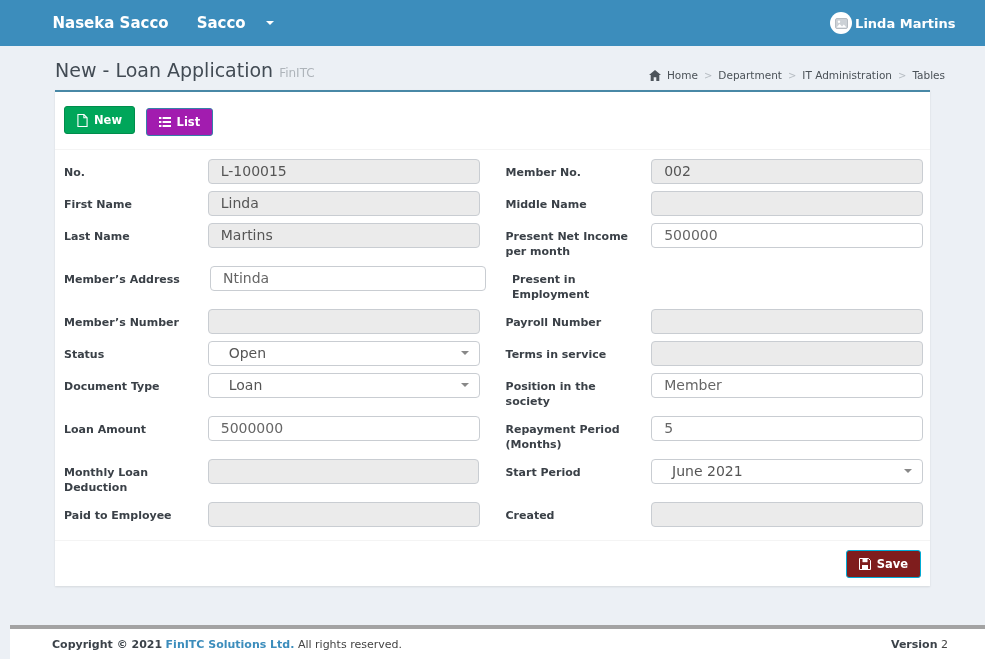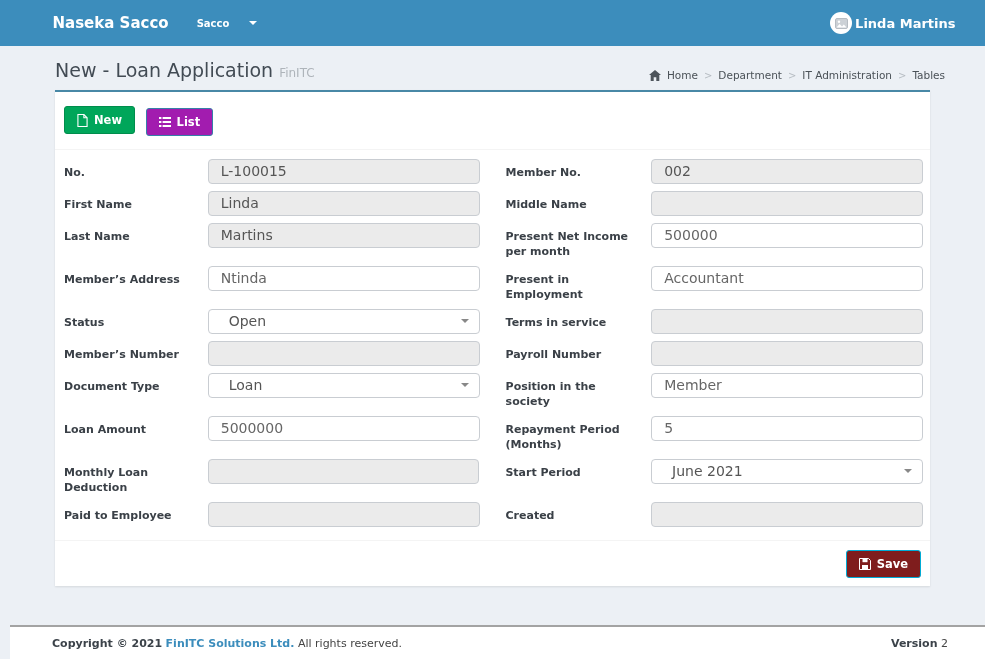--- a/index.html
+++ b/index.html
@@ -9,21 +9,21 @@
     background:#ecf0f5;
     font-family:"DejaVu Sans","Liberation Sans",sans-serif;
     color:#333; font-size:11px;
   }
   .container { width:905px; margin:0 auto; }
 
   
   .navbar { height:46px; background:#3c8dbc;padding-left:25px; }
   .navbar .container { display:flex; align-items:center; height:100%; }
   .brand { color:#fff; font-weight:bold; font-size:15px; margin-right:22px; cursor:pointer; }
-  .nav-item { color:#fff; font-size:10px; font-weight:bold; display:flex; align-items:center; gap:20px; cursor:pointer; padding:4px 6px; }
+  .nav-item { color:#fff; font-size:15px; font-weight:bold; display:flex; align-items:center; gap:20px; cursor:pointer; padding:4px 6px; }
   .caret-down { width:0; height:0; border-left:4px solid transparent; border-right:4px solid transparent; border-top:4px solid #fff; display:inline-block; }
   .nav-user { margin-left:auto; display:flex; align-items:center; gap:3px; color:#fff; font-size:13px; font-weight:bold; cursor:pointer; padding-right:2px; }
   .avatar { width:22px; height:22px; border-radius:50%; background:#fff; display:flex; align-items:center; justify-content:center; }
 
   
   .page-header { display:flex; justify-content:space-between; align-items:flex-end; padding:13px 0 9px; }
   .page-title { margin:0 0 0 15px; font-size:19px; font-weight:normal; color:#424b54; }
   .page-subtitle { font-size:12px; color:#aeb4ba; margin-left:6px; }
   .breadcrumb { display:flex; align-items:center; gap:6px; font-size:10.5px; color:#4a5157; }
   .crumb { cursor:pointer; }
@@ -52,21 +52,21 @@
          font-family:inherit; }
   input.fld:disabled { background:#ebebeb; color:#555; opacity:1; }
   .select { display:flex; align-items:center; justify-content:space-between;
             padding-left:20px; padding-right:10px; cursor:pointer; color:#555; }
   .sel-caret { width:0; height:0; border-left:4px solid transparent; border-right:4px solid transparent; border-top:4px solid #888; }
 
   .save-row { display:flex; justify-content:flex-end; padding:9px 2px 0; }
 
   
   .footer { position:absolute; left:10px; right:0; bottom:0; height:34px;
-            background:#fff; border-top:2px solid #a3a3a3; }
+            background:#fff; border-top:4px solid #a3a3a3; }
   .footer .container { display:flex; justify-content:space-between; align-items:center; height:100%; font-size:11px; color:#444; padding:0 2px 0 7px; }
   .footer b { color:#3b4249; }
   .link { color:#3c8dbc; font-weight:bold; text-decoration:none; cursor:pointer; }
 </style>
 </head>
 <body>
 
 <div class="navbar">
   <div class="container">
     <span class="brand">Naseka Sacco</span>
@@ -146,35 +146,34 @@
       <div class="frow">
         <label class="lbl">Last Name</label>
         <input class="fld" disabled="" value="Martins" style="">
         <label class="lbl r">Present Net Income per month</label>
         <input class="fld" value="500000" style="">
       </div>
       <div class="frow">
         <label class="lbl">Member’s Address</label>
         <input class="fld" value="Ntinda" style="">
         <label class="lbl r">Present in Employment</label>
-        <input class="fld" value="Accountant" style="">
+      </div>
+      <div class="frow">
+        <label class="lbl">Member’s Number</label>
+        <input class="fld" disabled="" value="" style="">
+        <label class="lbl r">Payroll Number</label>
+        <input class="fld" disabled="" value="" style="">
       </div>
       <div class="frow">
         <label class="lbl">Status</label>
         <div class="fld select">
           <span>Open</span>
           <span class="sel-caret"></span>
         </div>
         <label class="lbl r">Terms in service</label>
-        <input class="fld" disabled="" value="" style="">
-      </div>
-      <div class="frow">
-        <label class="lbl">Member’s Number</label>
-        <input class="fld" disabled="" value="" style="">
-        <label class="lbl r">Payroll Number</label>
         <input class="fld" disabled="" value="" style="">
       </div>
       <div class="frow">
         <label class="lbl">Document Type</label>
         <div class="fld select">
           <span>Loan</span>
           <span class="sel-caret"></span>
         </div>
         <label class="lbl r">Position in the society</label>
         <input class="fld" value="Member" style="">

